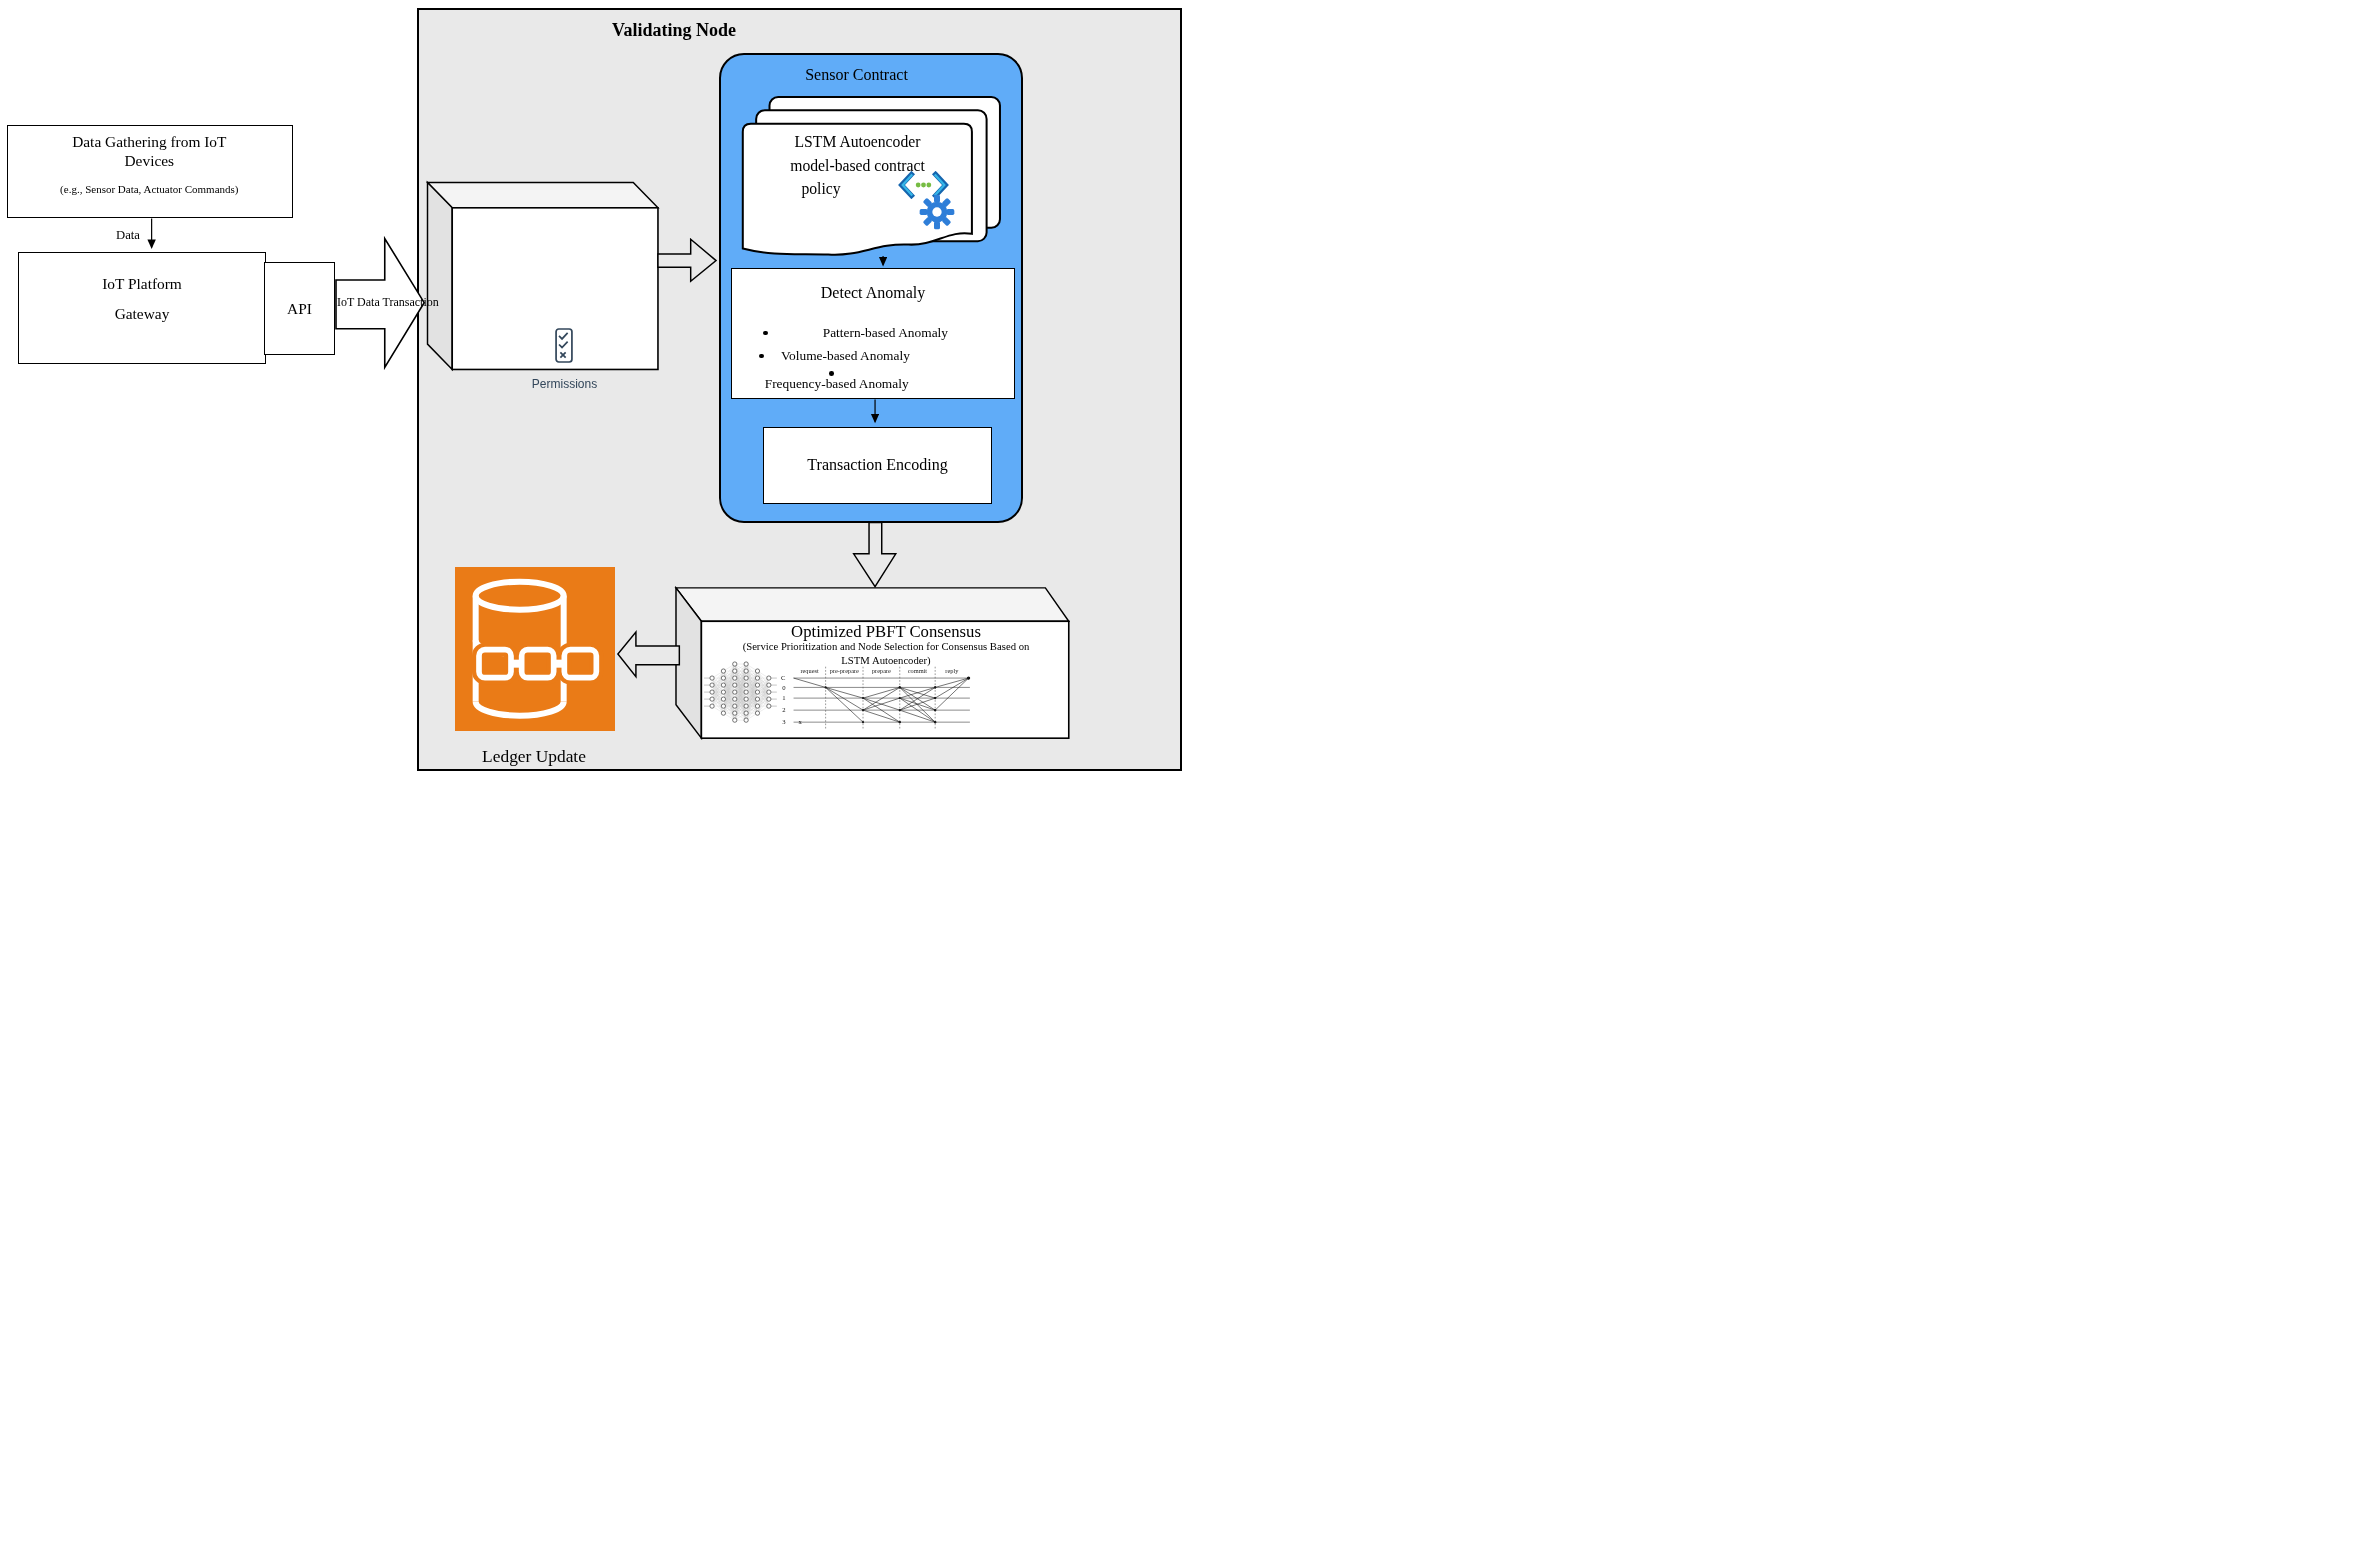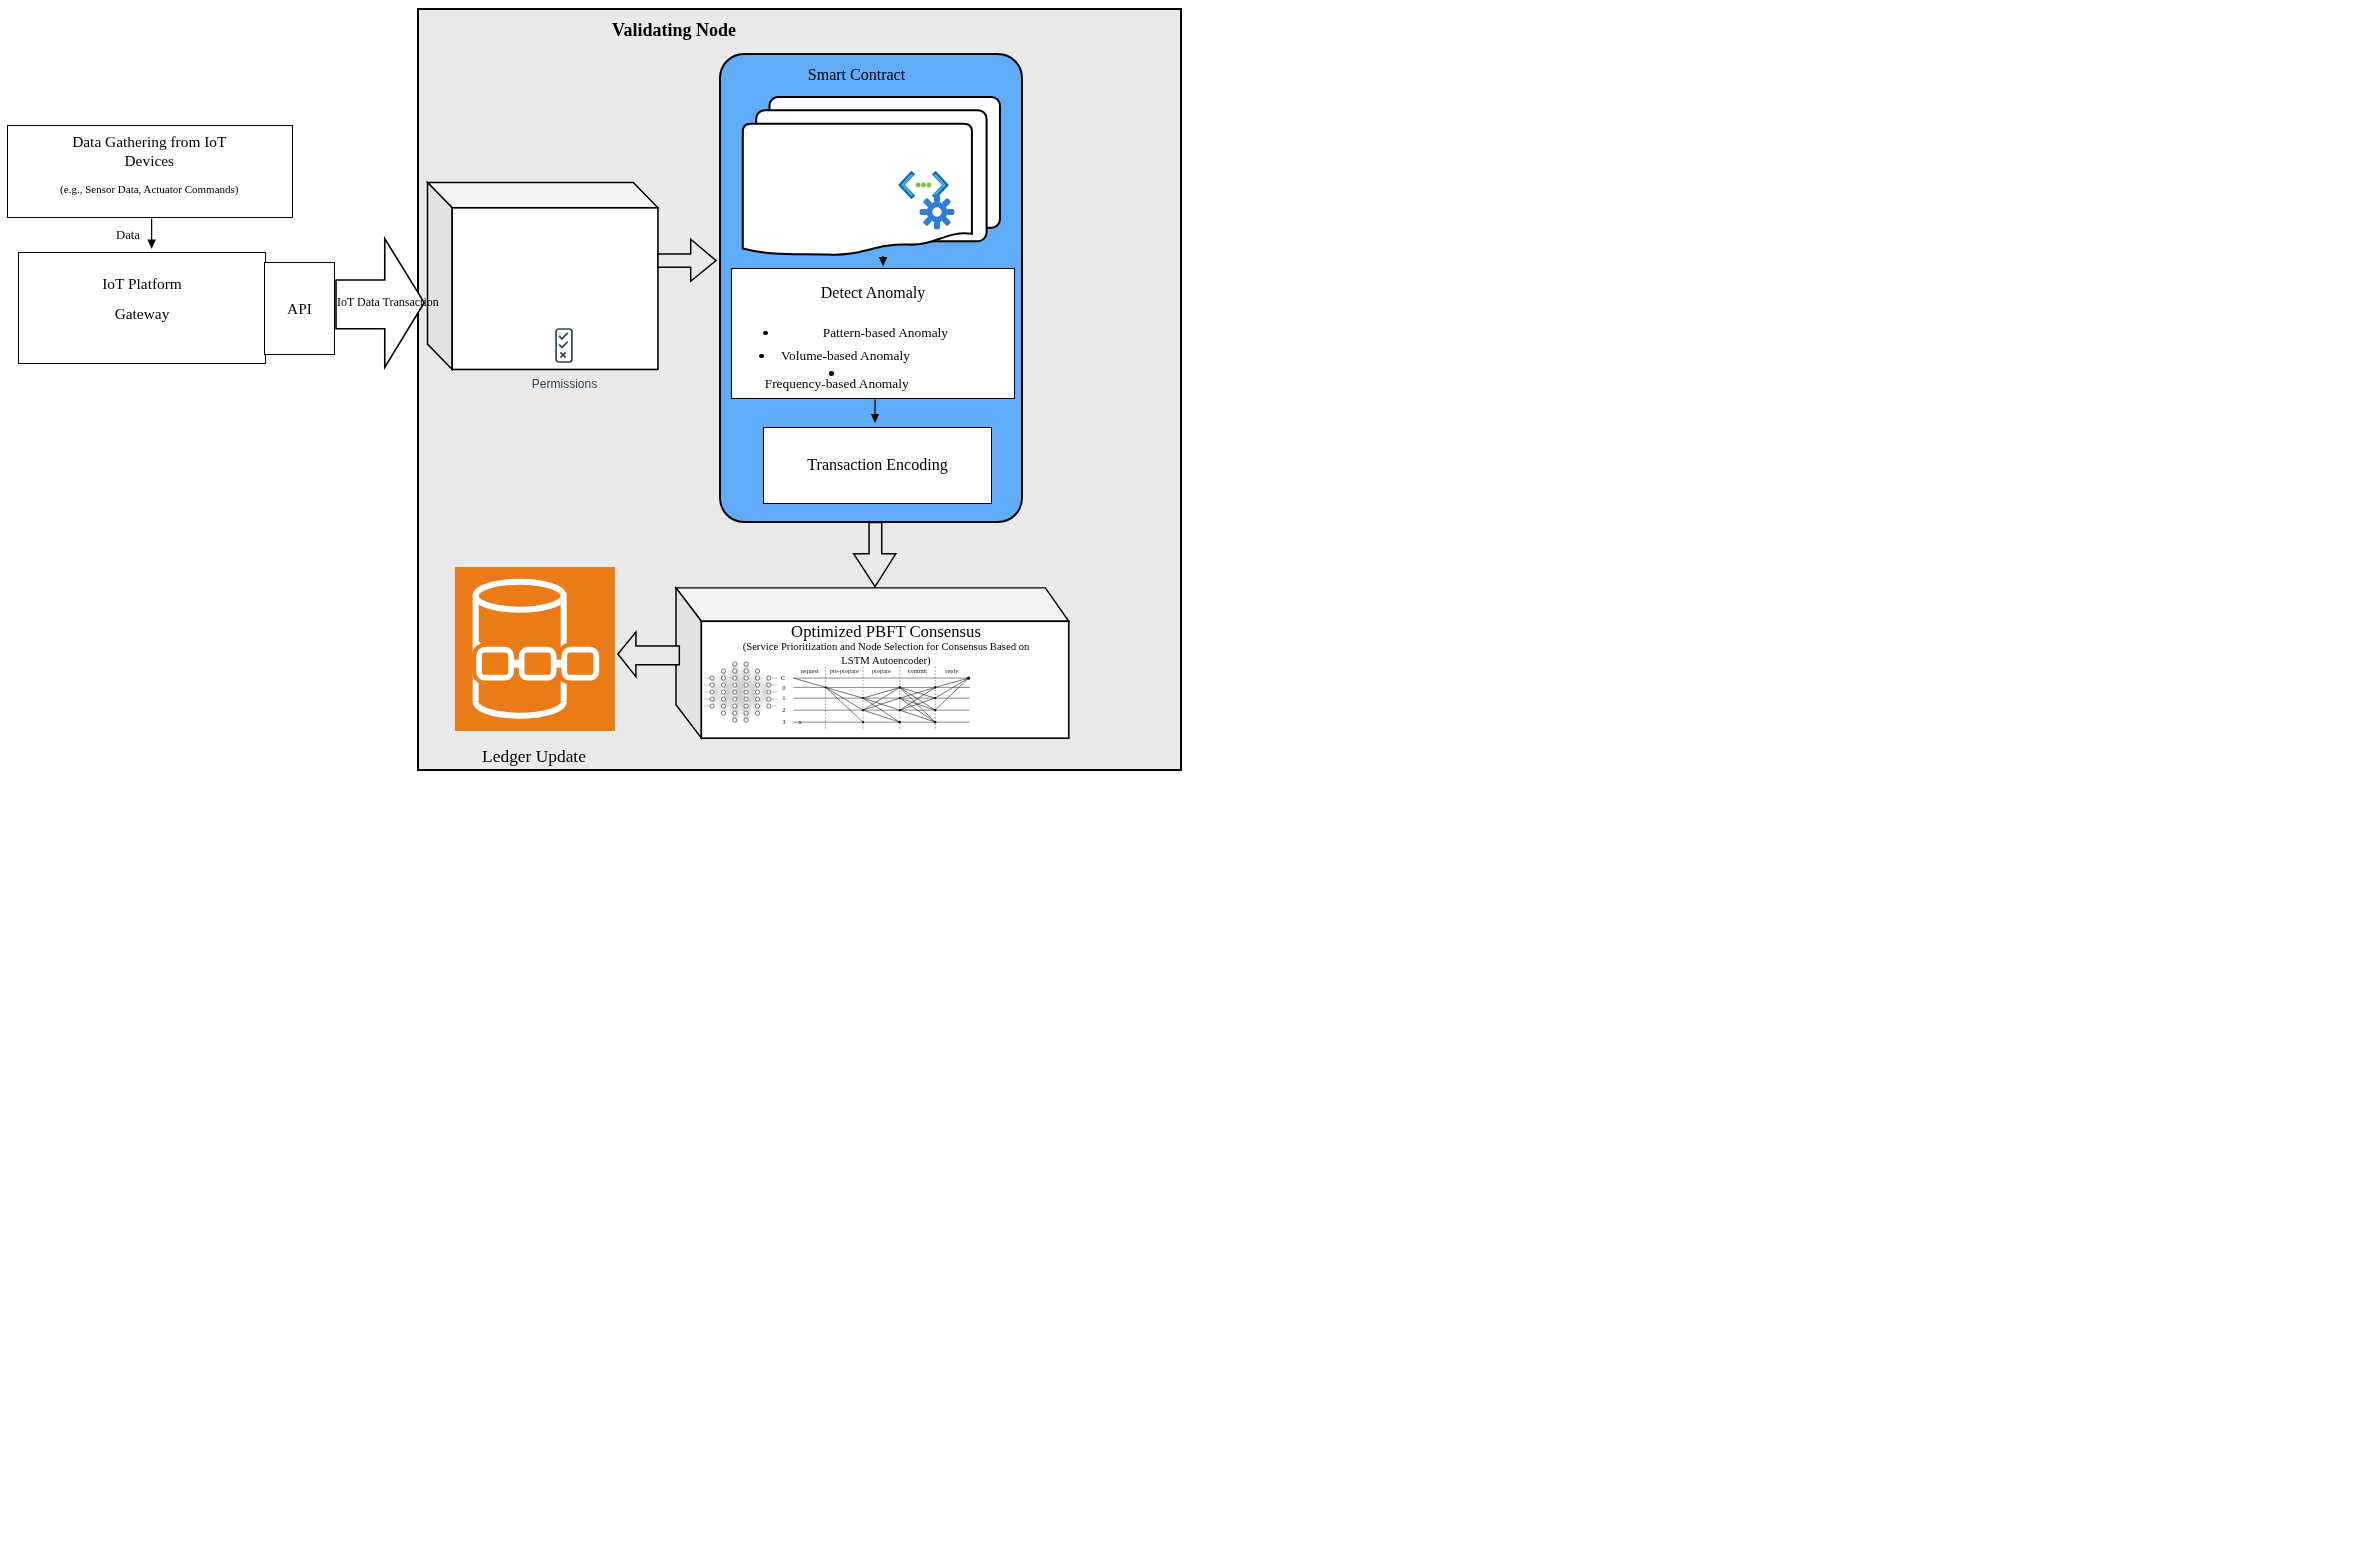--- a/index.html
+++ b/index.html
@@ -27,21 +27,21 @@
 </style>
 </head>
 <body>
 
 <div id="canvas">
 
   <div id="vn"></div>
   <div id="vn-title">Validating Node</div>
 
   <div id="sc"></div>
-  <div class="txt t nowrap" style="left:773px;top:65px;width:167px;font-size:16px;">Smart Contract</div>
+  <div class="txt t nowrap" style="left:773px;top:65px;width:167px;font-size:16px;">Sensor Contract</div>
 
   <div id="orange"></div>
 
   <div class="box" style="left:6.7px;top:125px;width:286px;height:93px;"></div>
   <div class="txt t" style="left:9.3px;top:132px;width:280px;font-size:15.4px;">
     <div class="nowrap">Data Gathering from IoT</div>
     <div class="nowrap">Devices</div>
     <div class="nowrap" style="font-size:11px;margin-top:12px;">(e.g., Sensor Data, Actuator Commands)</div>
   </div>
 
@@ -53,20 +53,25 @@
     <div class="nowrap">Gateway</div>
   </div>
 
   <div class="box" style="left:264px;top:262px;width:71px;height:93px;"></div>
   <div class="txt t nowrap" style="left:264px;top:299px;width:71px;font-size:15.4px;">API</div>
 
   <div class="txt t nowrap" style="left:337px;top:295px;width:80px;font-size:12px;text-align:left;">IoT Data Transaction</div>
 
   <div class="txt t nowrap slate" style="left:521px;top:377px;width:87px;font-size:12px;">Permissions</div>
 
+  <div class="txt t" style="left:743px;top:130px;width:229px;font-size:15.7px;line-height:1.5;">
+    <div class="nowrap">LSTM Autoencoder</div>
+    <div class="nowrap">model-based contract</div>
+    <div class="nowrap" style="padding-right:73px;">policy</div>
+  </div>
 
   <div class="box white-box" style="left:731px;top:268px;width:284px;height:131px;"></div>
   <div class="txt t nowrap" style="left:731px;top:283px;width:284px;font-size:16px;">Detect Anomaly</div>
   <div class="bullet" style="left:763px;top:325px;gap:28px;">
     <span class="dot"></span>
     <span style="margin-left:27px;" class="nowrap">Pattern-based Anomaly</span>
   </div>
   <div class="bullet" style="left:759px;top:348px;">
     <span class="dot"></span>
     <span style="margin-left:17.4px;" class="nowrap">Volume-based Anomaly</span>

